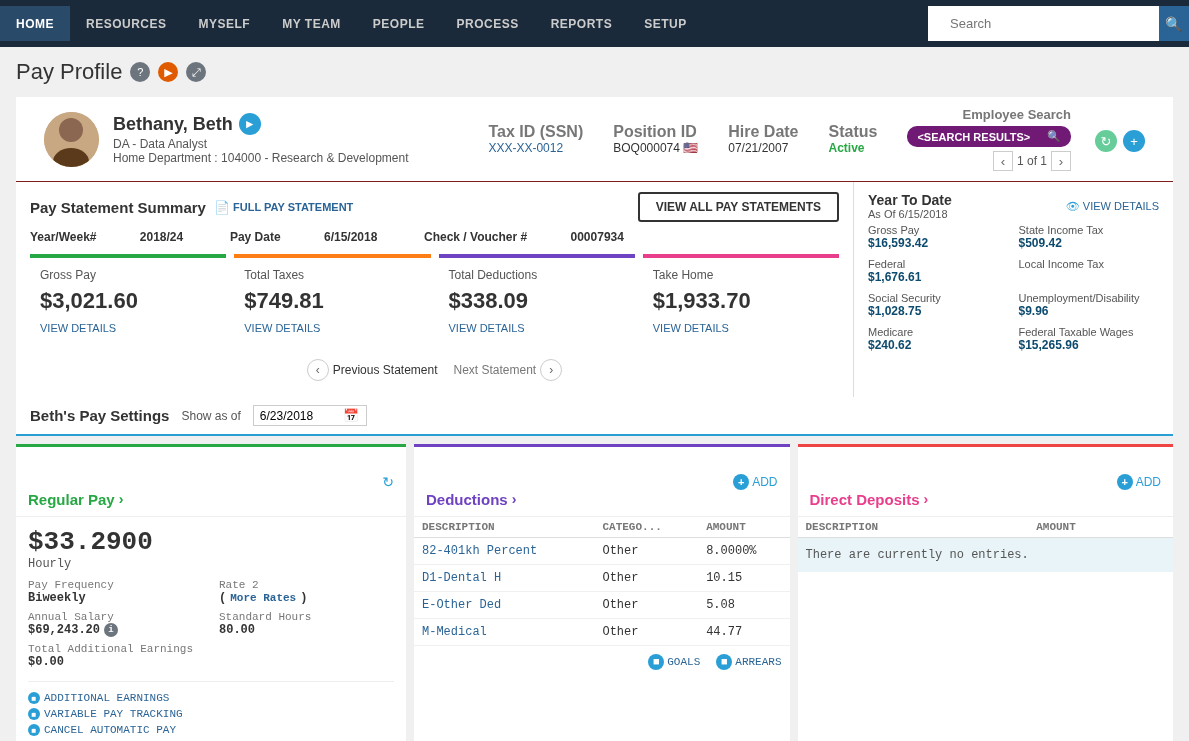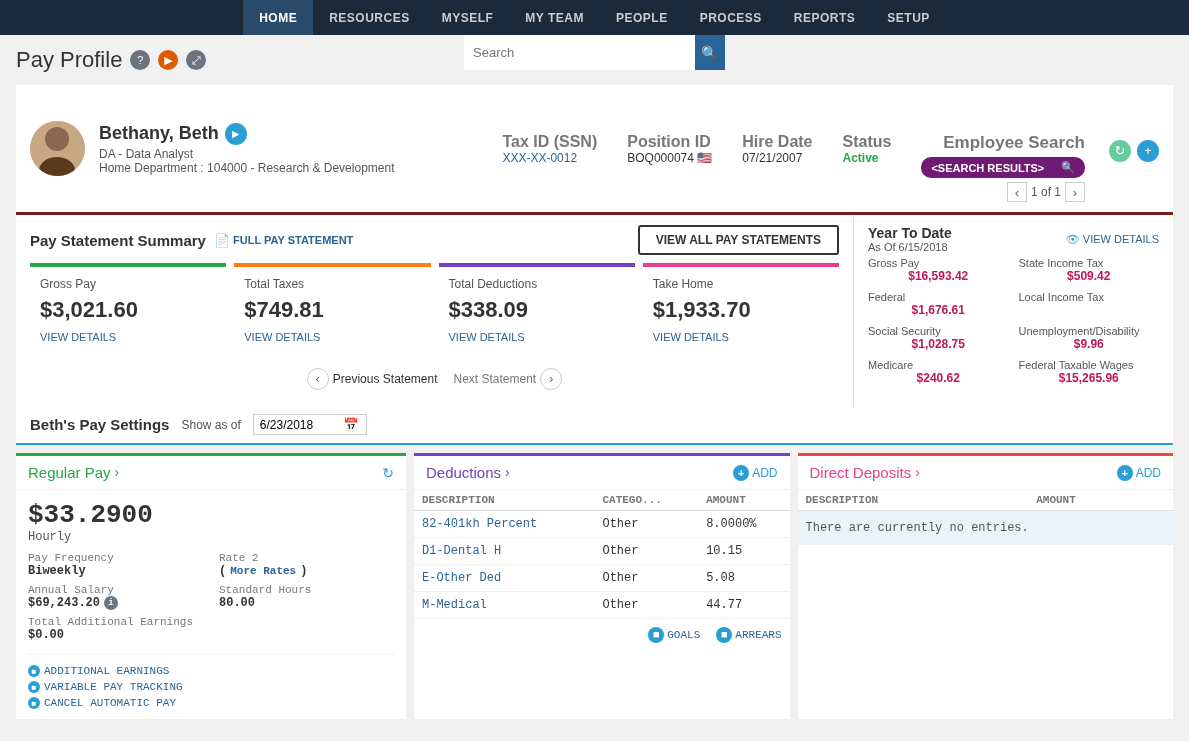--- a/index.html
+++ b/index.html
@@ -3,22 +3,21 @@
   <meta charset="utf-8">
   <style>
     * { box-sizing: border-box; margin: 0; padding: 0; }
     body { font-family: Arial, sans-serif; font-size: 13px; background: #f0f0f0; color: #333; }
 
     
     .top-nav {
       background: #1a2a3a;
       display: flex;
       align-items: center;
-      height: 35px;
-      flex-direction: column;
+      height: 47px;
     }
     .nav-items {
       display: flex;
       flex: 1;
     }
     .nav-item {
       color: #ccc;
       padding: 0 16px;
       height: 35px;
       display: flex;
@@ -36,21 +35,21 @@
     .search-area {
       display: flex;
       align-items: center;
       background: #fff;
       height: 35px;
       width: 261px;
     }
     .search-input {
       border: none;
       outline: none;
-      padding: 0 9px;
+      padding: 0 22px;
       flex: 1;
       font-size: 13px;
       color: #be185d;
     }
     .search-btn {
       background: #2a6496;
       border: none;
       width: 30px;
       height: 35px;
       color: #fff;
@@ -89,25 +88,25 @@
       font-size: 11px;
       cursor: pointer;
     }
     .icon-circle.help { background: #6c757d; color: #fff; }
     .icon-circle.video { background: #e05a00; color: #fff; }
     .icon-circle.expand { background: #6c757d; color: #fff; }
 
     
     .employee-header {
       background: #fff;
-      padding: 10px 14px;
+      padding: 10px 28px;
       display: flex;
       align-items: center;
       gap: 14px;
-      border-bottom: 3px solid #7f1d1d;
+      border-bottom: 1px solid #7f1d1d;
     }
     .avatar {
       width: 55px;
       height: 55px;
       border-radius: 50%;
       background: #c8a882;
       overflow: hidden;
       flex-shrink: 0;
       display: flex;
       align-items: flex-end;
@@ -169,24 +168,23 @@
     .meta-value.black { color: #333; }
     .meta-value.active { color: #28a745; font-weight: bold; }
 
     .employee-search-section {
       display: flex;
       flex-direction: column;
       align-items: flex-end;
       gap: 4px;
     }
     .employee-search-label {
-      font-size: 17px;
+      font-size: 13px;
       color: #777;
       font-weight: bold;
-      margin-top: 38px;
     }
     .search-results-btn {
       background: #701a75;
       color: #fff;
       border: none;
       padding: 4px 10px;
       border-radius: 10px;
       font-size: 11px;
       cursor: pointer;
       display: flex;
@@ -361,23 +359,22 @@
       display: grid;
       grid-template-columns: 1fr 1fr;
       gap: 4px 10px;
     }
     .ytd-item-label {
       font-size: 11px;
       color: #555;
     }
     .ytd-item-value {
       font-size: 12px;
-      color: #be185d;
-      font-weight: bold;
-      text-align: center;
+      color: #0c4a6e;
+      font-weight: bold;
     }
     .ytd-item {
       display: flex;
       flex-direction: column;
       margin-bottom: 4px;
     }
     .pay-settings-header {
       display: flex;
       align-items: center;
       gap: 12px;
@@ -441,24 +438,25 @@
 
     .col-header {
       display: flex;
       align-items: center;
       justify-content: space-between;
       padding: 8px 12px;
       border-bottom: 1px solid #eee;
     }
     .col-title {
       font-size: 15px;
-      font-weight: normal;
+      font-weight: bold;
       display: flex;
       align-items: flex-start;
       gap: 4px;
+      margin-top: 36px;
     }
     .col-title.green { color: #28a745; }
     .col-title.purple { color: #6f42c1; }
     .col-title.magenta { color: #e83e8c; }
 
     .add-btn {
       background: none;
       border: none;
       color: #2a9fd6;
       font-size: 12px;
@@ -747,20 +745,27 @@
       <div style="flex:1;padding:10px 14px;">
         <div class="pay-summary-header">
           <div class="pay-summary-title">
             <span>Pay Statement Summary</span>
             <a class="full-pay-link">
               <span style="color:#2a9fd6;font-size:13px;">📄</span>
               <span>FULL PAY STATEMENT</span>
             </a>
           </div>
           <button class="view-all-btn">VIEW ALL PAY STATEMENTS</button>
+        </div>
+        <div class="pay-meta-row">
+          <span>Year/Week#</span>&nbsp;<span>2018/24</span>
+          &nbsp;&nbsp;
+          <span>Pay Date</span>&nbsp;<span>6/15/2018</span>
+          &nbsp;&nbsp;
+          <span>Check / Voucher #</span>&nbsp;<span>00007934</span>
         </div>
         <div class="pay-cards">
           <div class="pay-card green">
             <div class="pay-card-label">Gross Pay</div>
             <div class="pay-card-value">$3,021.60</div>
             <a class="pay-card-link">VIEW DETAILS</a>
           </div>
           <div class="pay-card orange">
             <div class="pay-card-label">Total Taxes</div>
             <div class="pay-card-value">$749.81</div>

